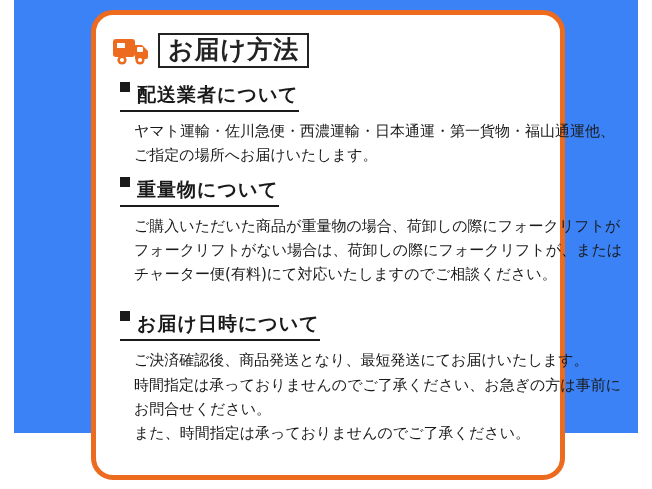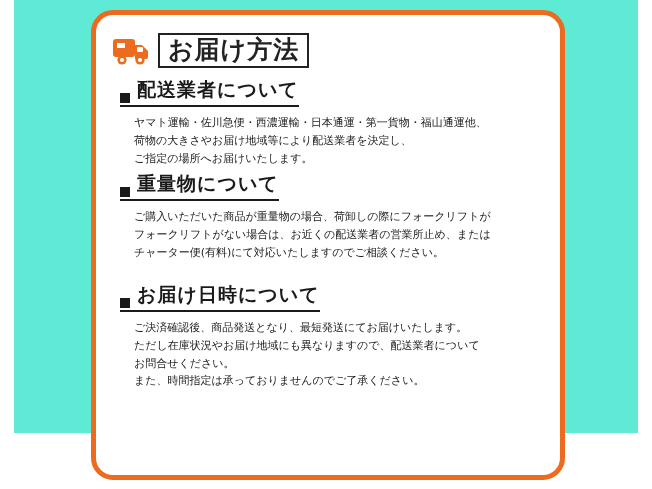--- a/index.html
+++ b/index.html
@@ -10,21 +10,21 @@
   body {
     width: 652px;
     height: 489px;
     font-family: "DejaVu Sans", sans-serif;
     overflow: hidden;
   }
   #page {
     position: relative;
     width: 652px;
     height: 433px;
-    background: #5eead4;
+    background: #3b82f6;
     box-sizing: border-box;
   }
   .side-bar {
     position: absolute;
     top: 0;
     width: 14px;
     height: 489px;
     background: #ffffff;
   }
   .side-bar.left { left: 0; }
@@ -73,21 +73,21 @@
     position: absolute;
     left: 24px;
     top: 62px;
     right: 16px;
   }
 
   .section { margin-bottom: 4px; }
 
   .section-heading {
     display: flex;
-    align-items: flex-end;
+    align-items: flex-start;
     font-size: 19px;
     font-weight: bold;
     color: #1a1a1a;
     border-bottom: 2px solid #1a1a1a;
     padding-bottom: 2px;
     margin-bottom: 7px;
     display: inline-flex;
     letter-spacing: 1px;
   }
   .bullet-square {
@@ -95,21 +95,21 @@
     width: 10px;
     height: 10px;
     background: #1a1a1a;
     margin-right: 7px;
     flex: 0 0 auto;
   }
   .heading-wrap { display: block; }
 
   .body-lines {
     margin-left: 14px;
-    font-size: 11px;
+    font-size: 15px;
     color: #1a1a1a;
     line-height: 1.62;
   }
   .body-lines .ln { white-space: nowrap; }
 
   .sec-1 { margin-top: 0; }
   .sec-2 { margin-top: 2px; }
   .sec-3 { margin-top: 20px; }
 </style>
 </head>
@@ -144,49 +144,48 @@
 
       <div class="section sec-1">
         <div class="heading-wrap">
           <span class="section-heading">
             <span class="bullet-square"></span>
             <span>配送業者について</span>
           </span>
         </div>
         <div class="body-lines">
           <div class="ln">ヤマト運輸・佐川急便・西濃運輸・日本通運・第一貨物・福山通運他、</div>
-          <div class="ln">荷物の大きさやお届け地域等により配送業者を決定し、</div>
           <div class="ln">ご指定の場所へお届けいたします。</div>
         </div>
       </div>
 
       <div class="section sec-2">
         <div class="heading-wrap">
           <span class="section-heading">
             <span class="bullet-square"></span>
             <span>重量物について</span>
           </span>
         </div>
         <div class="body-lines">
           <div class="ln">ご購入いただいた商品が重量物の場合、荷卸しの際にフォークリフトが</div>
-          <div class="ln">フォークリフトがない場合は、お近くの配送業者の営業所止め、または</div>
+          <div class="ln">フォークリフトがない場合は、荷卸しの際にフォークリフトが、または</div>
           <div class="ln">チャーター便(有料)にて対応いたしますのでご相談ください。</div>
         </div>
       </div>
 
       <div class="section sec-3">
         <div class="heading-wrap">
           <span class="section-heading">
             <span class="bullet-square"></span>
             <span>お届け日時について</span>
           </span>
         </div>
         <div class="body-lines">
           <div class="ln">ご決済確認後、商品発送となり、最短発送にてお届けいたします。</div>
-          <div class="ln">ただし在庫状況やお届け地域にも異なりますので、配送業者について</div>
+          <div class="ln">時間指定は承っておりませんのでご了承ください、お急ぎの方は事前に</div>
           <div class="ln">お問合せください。</div>
           <div class="ln">また、時間指定は承っておりませんのでご了承ください。</div>
         </div>
       </div>
 
     </div>
   </div>
 </div>
 
 </body></html>

